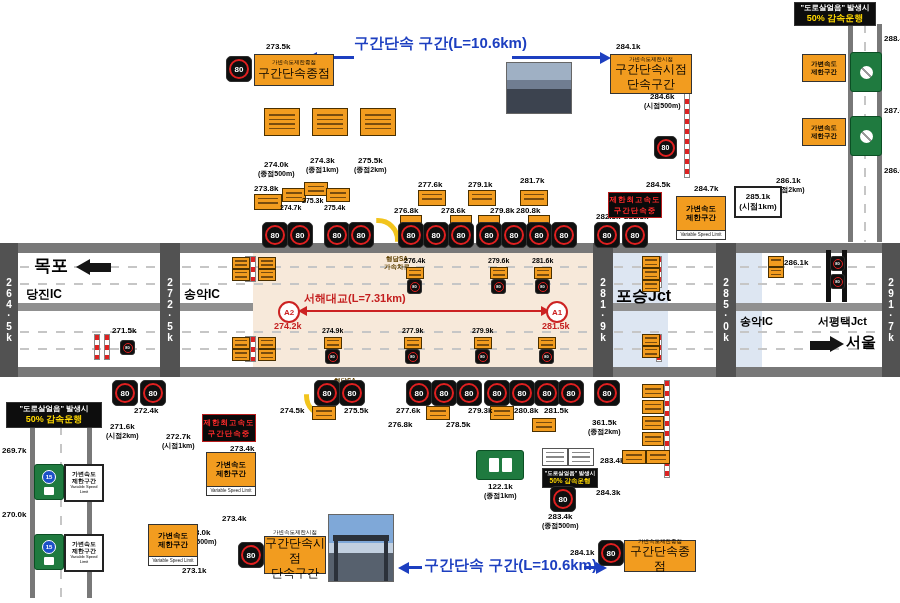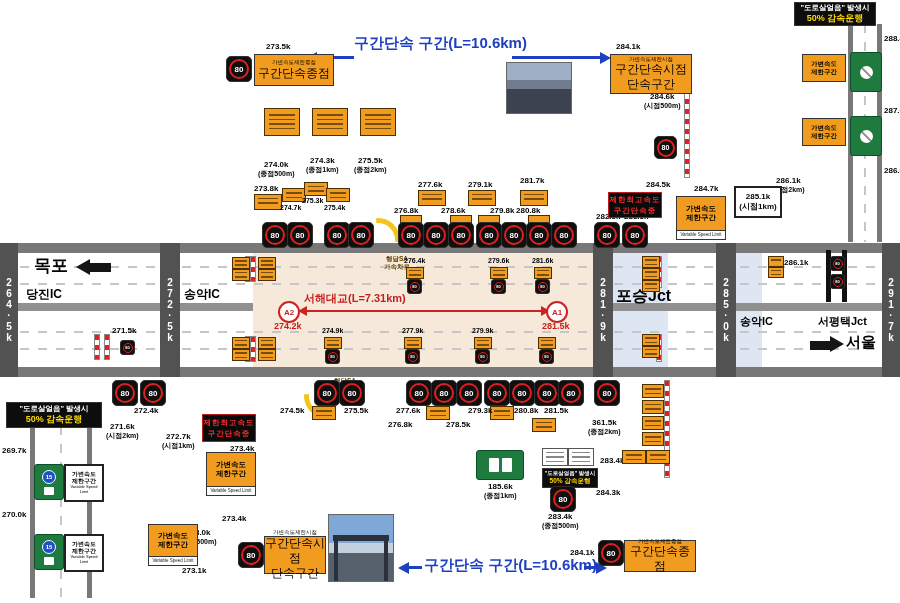--- a/index.html
+++ b/index.html
@@ -588,21 +588,21 @@
   <div class="obox" style="left:624px;top:540px;width:70px;height:30px">
     <div class="t1">가변속도제한종점</div>
       <div class="t2">구간단속종점</div>
   </div>
 
   <div class="green" style="left:476px;top:450px;width:46px;height:28px">
     <div class="gicon"></div>
     <div class="gicon"></div>
   </div>
   <div class="L" style="left:484px;top:482px">
-      <div>185.6k</div>
+      <div>122.1k</div>
       <div class="sub">(종점1km)</div>
     </div>
   <div class="wmini" style="left:542px;top:448px;width:24px;height:16px">
       <div class="bars" style="background:repeating-linear-gradient(180deg,#888 0 1.5px,transparent 1.5px 4.5px)"></div>
     </div>
   <div class="wmini" style="left:568px;top:448px;width:24px;height:16px">
       <div class="bars" style="background:repeating-linear-gradient(180deg,#888 0 1.5px,transparent 1.5px 4.5px)"></div>
     </div>
   <div class="ice small" style="left:542px;top:468px;width:54px;height:18px">
     <div class="w">"도로살얼음" 발생시</div>

